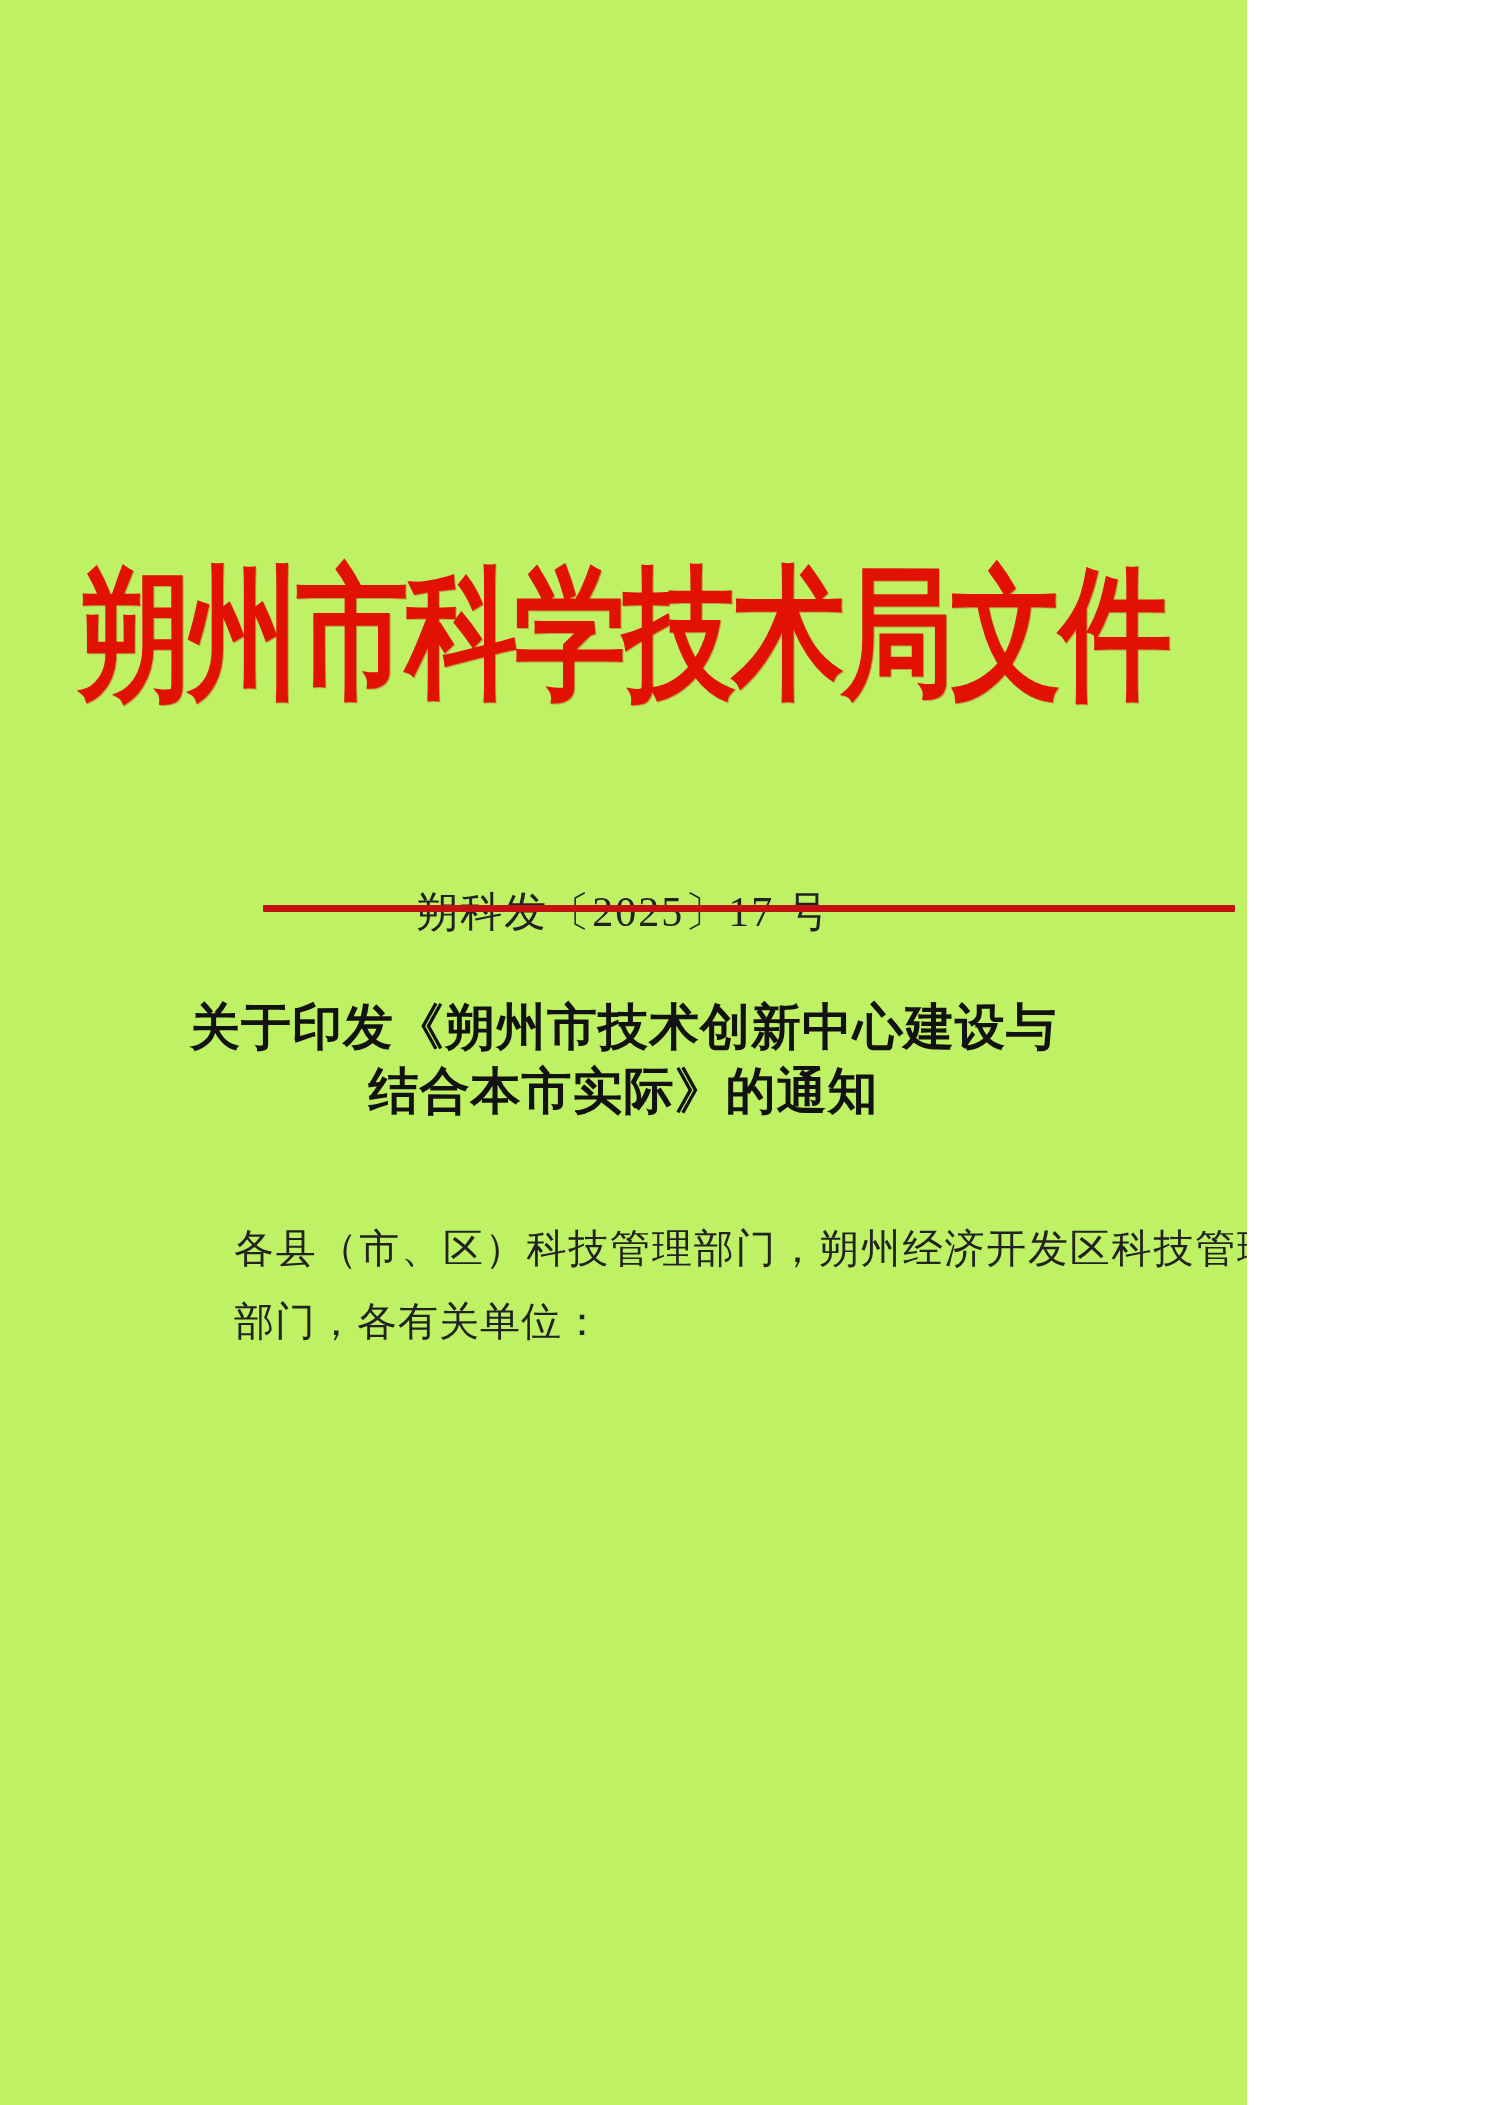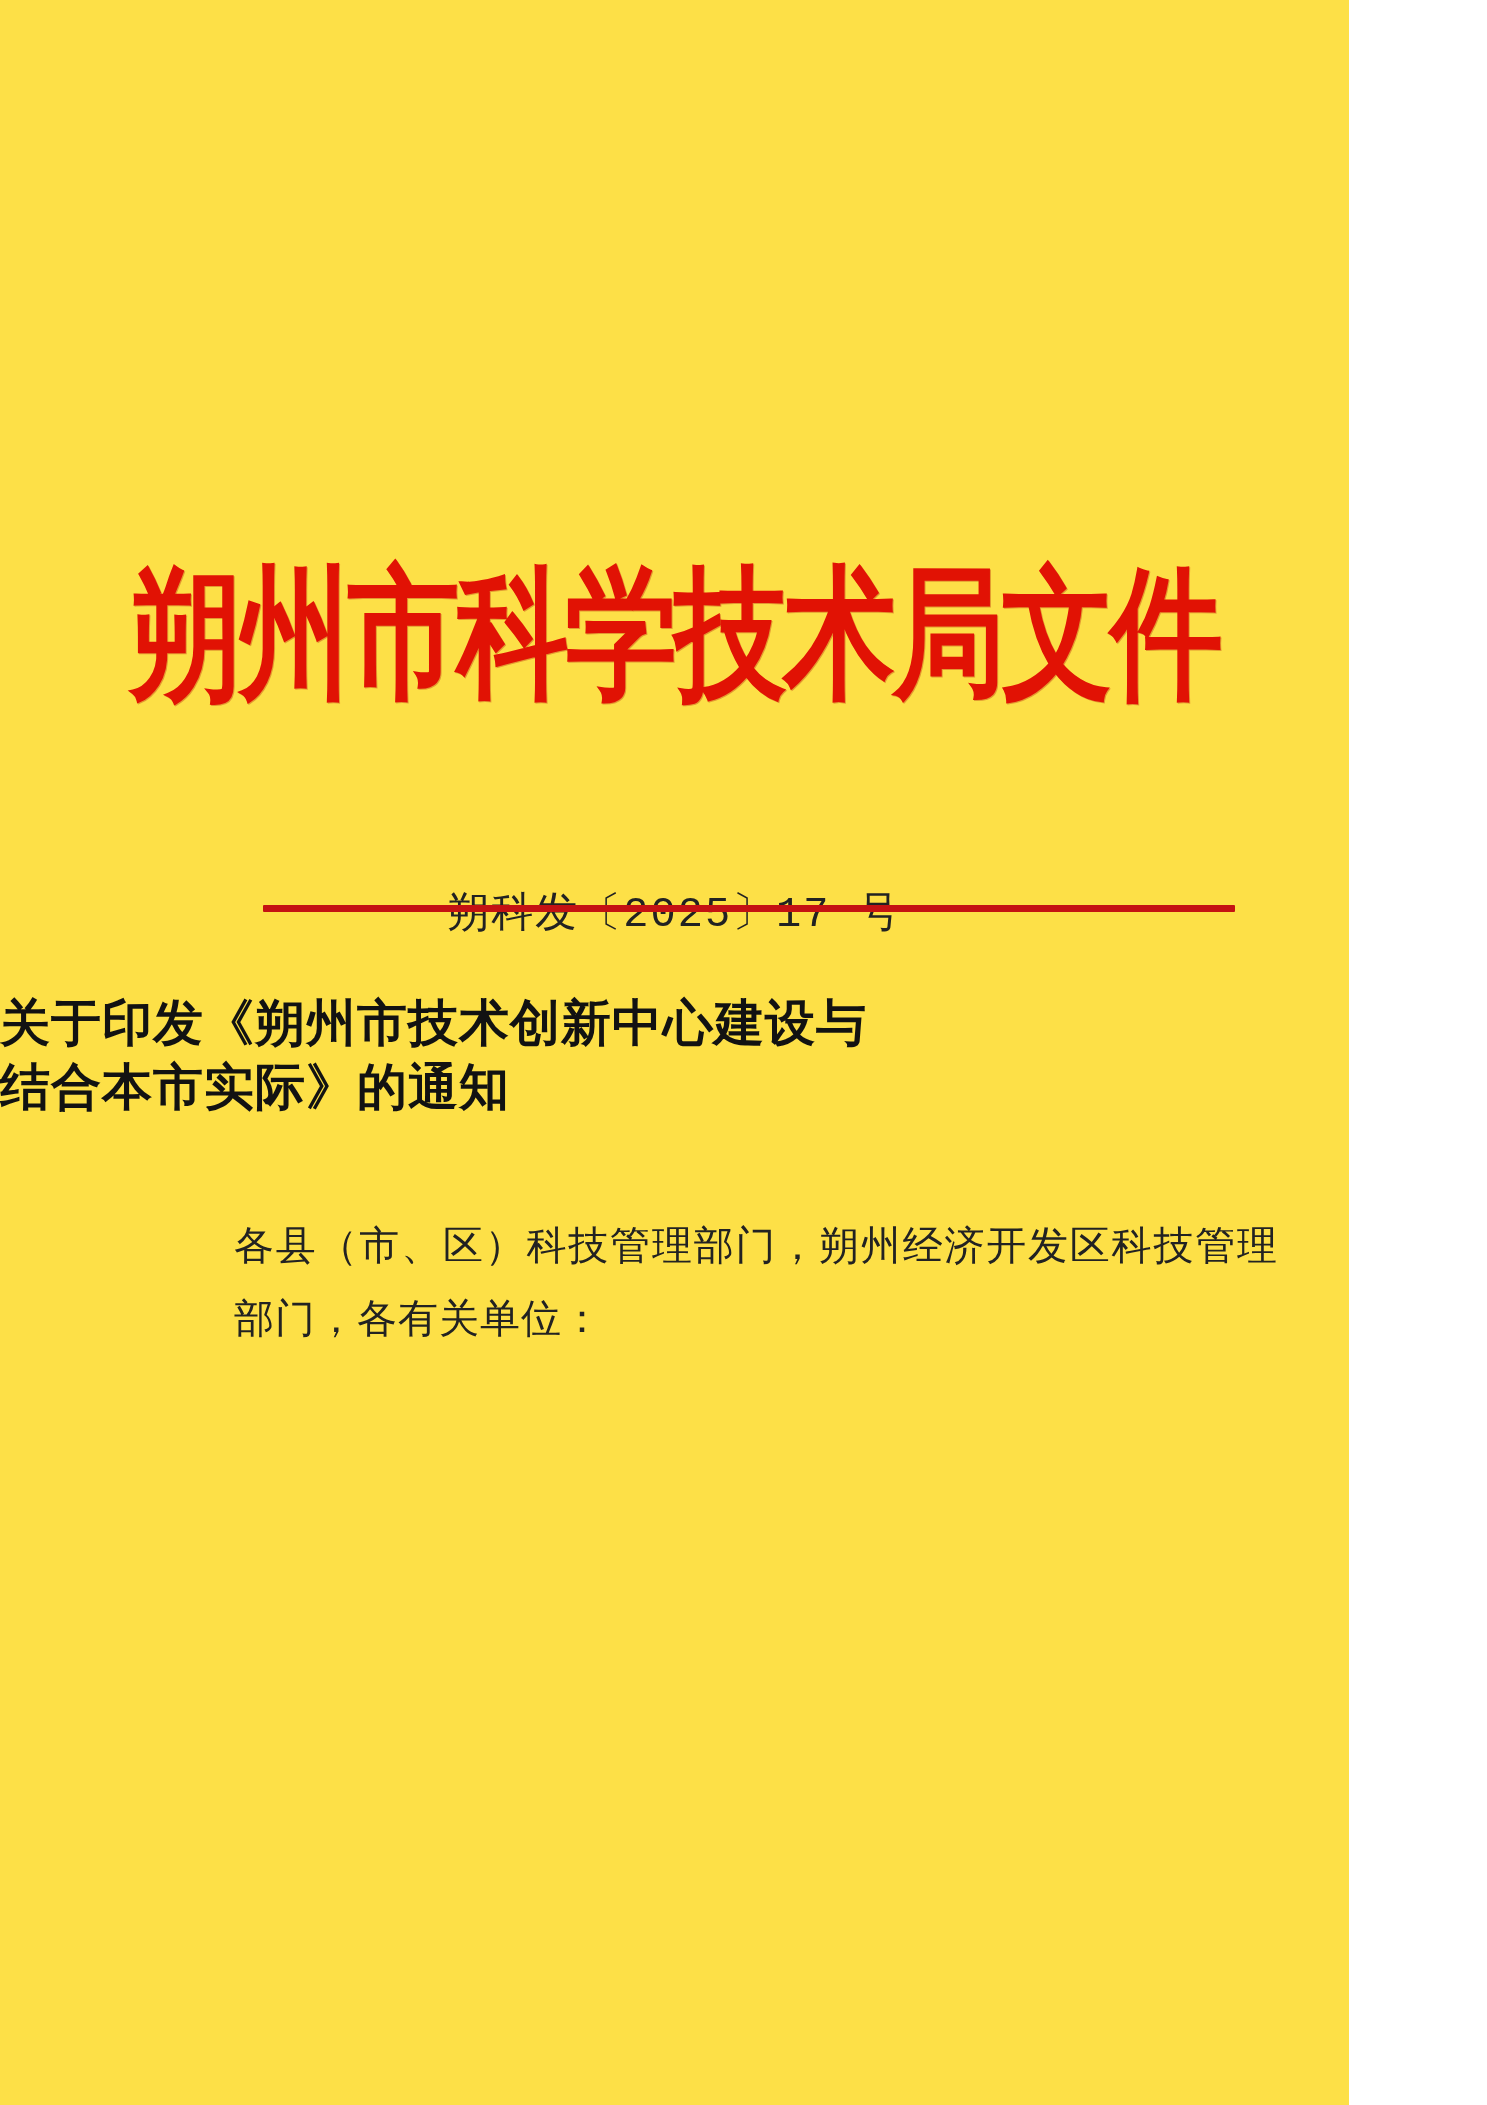--- a/index.html
+++ b/index.html
@@ -2,25 +2,25 @@
 <html style="--banner-red: #e11204; --rule-red: #c41212; --ink: #222222;"><head>
 <meta charset="utf-8">
 <style>
   html, body {
     margin: 0;
     padding: 0;
     background: #ffffff;
   }
   .page {
     position: relative;
-    width: 1349px;
+    width: 1247px;
     height: 2105px;
-    background: #fde047;
+    background: #bef264;
     overflow: hidden;
-    font-family: Liberation Mono, monospace;
+    font-family: Liberation Serif, serif;
   }
   
   .banner {
     position: absolute;
     top: 538px;
     left: 0;
     right: 0;
     text-align: center;
     font-size: 112px;
     font-weight: 700;
@@ -51,21 +51,21 @@
     height: 7px;
     background: var(--rule-red, #c41212);
     border-radius: 1px;
   }
   
   .title {
     position: absolute;
     top: 995px;
     left: 0;
     right: 0;
-    text-align: left;
+    text-align: center;
     font-size: 50px;
     font-weight: 700;
     line-height: 64px;
     color: #121212;
     letter-spacing: 1px;
   }
   
   .body {
     position: absolute;
     top: 1200px;

